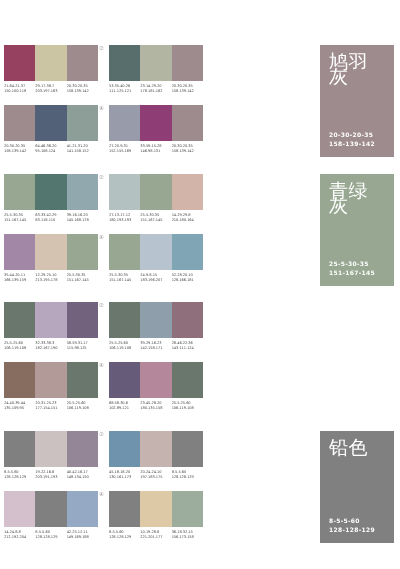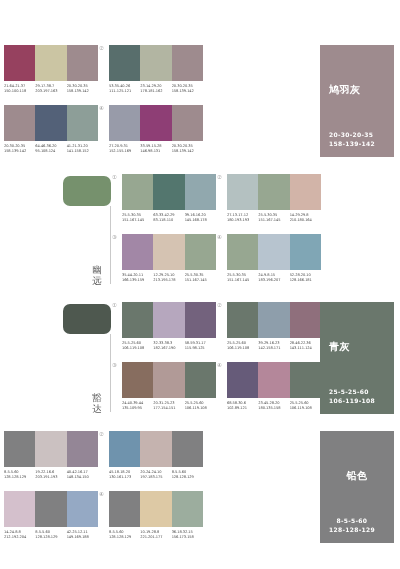--- a/index.html
+++ b/index.html
@@ -128,27 +128,26 @@
     position: absolute;
     left: 2px;
     top: 4px;
     width: 74px;
     height: 112px;
     color: #ffffff;
     box-sizing: border-box;
     padding: 9px 9px;
   }
   .feature-name {
-    font-size: 10px;
+    font-size: 19px;
     line-height: 15px;
-    font-weight: bold;
+    font-weight: normal;
     color: #ffffff;
     font-family: "DejaVu Sans", sans-serif;
     letter-spacing: 0.5px;
-    margin-top: 28px;
   }
   .feature-codes {
     position: absolute;
     left: 9px;
     bottom: 9px;
   }
   .feature-codes .cmyk,
   .feature-codes .rgb {
     font-size: 6px;
     line-height: 8.5px;
@@ -257,25 +256,20 @@
         <div class="feature-card" style="background: rgb(158, 139, 142);">
           <div class="feature-name">鸠羽灰</div>
           <div class="feature-codes">
             <div class="cmyk">20-30-20-35</div>
             <div class="rgb">158-139-142</div>
           </div>
         </div>
       </div>
     </div>
     <div class="group" style="top: 170px;">
-      <div class="mood-col">
-        <div class="mood-swatch" style="background: rgb(118, 145, 109);"></div>
-        <div class="mood-rule"></div>
-        <div class="mood-label">幽远</div>
-      </div>
       <div class="palettes">
         <div class="pal r0 c0">
           <div class="pal-num">①</div>
           <div class="pal-swatches">
             <div class="sw" style="background: rgb(151, 167, 145);"></div>
             <div class="sw" style="background: rgb(83, 118, 110);"></div>
             <div class="sw" style="background: rgb(145, 168, 174);"></div>
           </div>
           <div class="pal-codes">
             <div class="code-cell">
@@ -352,27 +346,31 @@
               <div class="cmyk">24-9-8-15</div>
               <div class="rgb">183-196-207</div>
             </div>
             <div class="code-cell">
               <div class="cmyk">52-28-20-10</div>
               <div class="rgb">128-166-181</div>
             </div>
           </div>
         </div>
       </div>
+      <div class="feature">
+        <div class="feature-card" style="background: rgb(151, 167, 145);">
+          <div class="feature-name">青绿灰</div>
+          <div class="feature-codes">
+            <div class="cmyk">25-5-30-35</div>
+            <div class="rgb">151-167-145</div>
+          </div>
+        </div>
+      </div>
     </div>
     <div class="group" style="top: 298px;">
-      <div class="mood-col">
-        <div class="mood-swatch" style="background: rgb(78, 88, 79);"></div>
-        <div class="mood-rule"></div>
-        <div class="mood-label">豁达</div>
-      </div>
       <div class="palettes">
         <div class="pal r0 c0">
           <div class="pal-num">①</div>
           <div class="pal-swatches">
             <div class="sw" style="background: rgb(106, 119, 108);"></div>
             <div class="sw" style="background: rgb(182, 167, 190);"></div>
             <div class="sw" style="background: rgb(115, 98, 125);"></div>
           </div>
           <div class="pal-codes">
             <div class="code-cell">
@@ -446,29 +444,20 @@
               <div class="rgb">102-89-121</div>
             </div>
             <div class="code-cell">
               <div class="cmyk">23-45-28-20</div>
               <div class="rgb">180-135-158</div>
             </div>
             <div class="code-cell">
               <div class="cmyk">25-5-25-60</div>
               <div class="rgb">106-119-108</div>
             </div>
-          </div>
-        </div>
-      </div>
-      <div class="feature">
-        <div class="feature-card" style="background: rgb(106, 119, 108);">
-          <div class="feature-name">青灰</div>
-          <div class="feature-codes">
-            <div class="cmyk">25-5-25-60</div>
-            <div class="rgb">106-119-108</div>
           </div>
         </div>
       </div>
     </div>
     <div class="group" style="top: 427px;">
       <div class="palettes">
         <div class="pal r0 c0">
           <div class="pal-num">①</div>
           <div class="pal-swatches">
             <div class="sw" style="background: rgb(128, 128, 129);"></div>
@@ -551,21 +540,21 @@
               <div class="rgb">221-201-177</div>
             </div>
             <div class="code-cell">
               <div class="cmyk">36-18-32-15</div>
               <div class="rgb">156-173-158</div>
             </div>
           </div>
         </div>
       </div>
       <div class="feature">
-        <div class="feature-card" style="background: rgb(128, 128, 129); text-align: center;">
+        <div class="feature-card" style="background: rgb(128, 128, 129);">
           <div class="feature-name">铅色</div>
           <div class="feature-codes">
             <div class="cmyk">8-5-5-60</div>
             <div class="rgb">128-128-129</div>
           </div>
         </div>
       </div>
     </div>
   </div>
 

